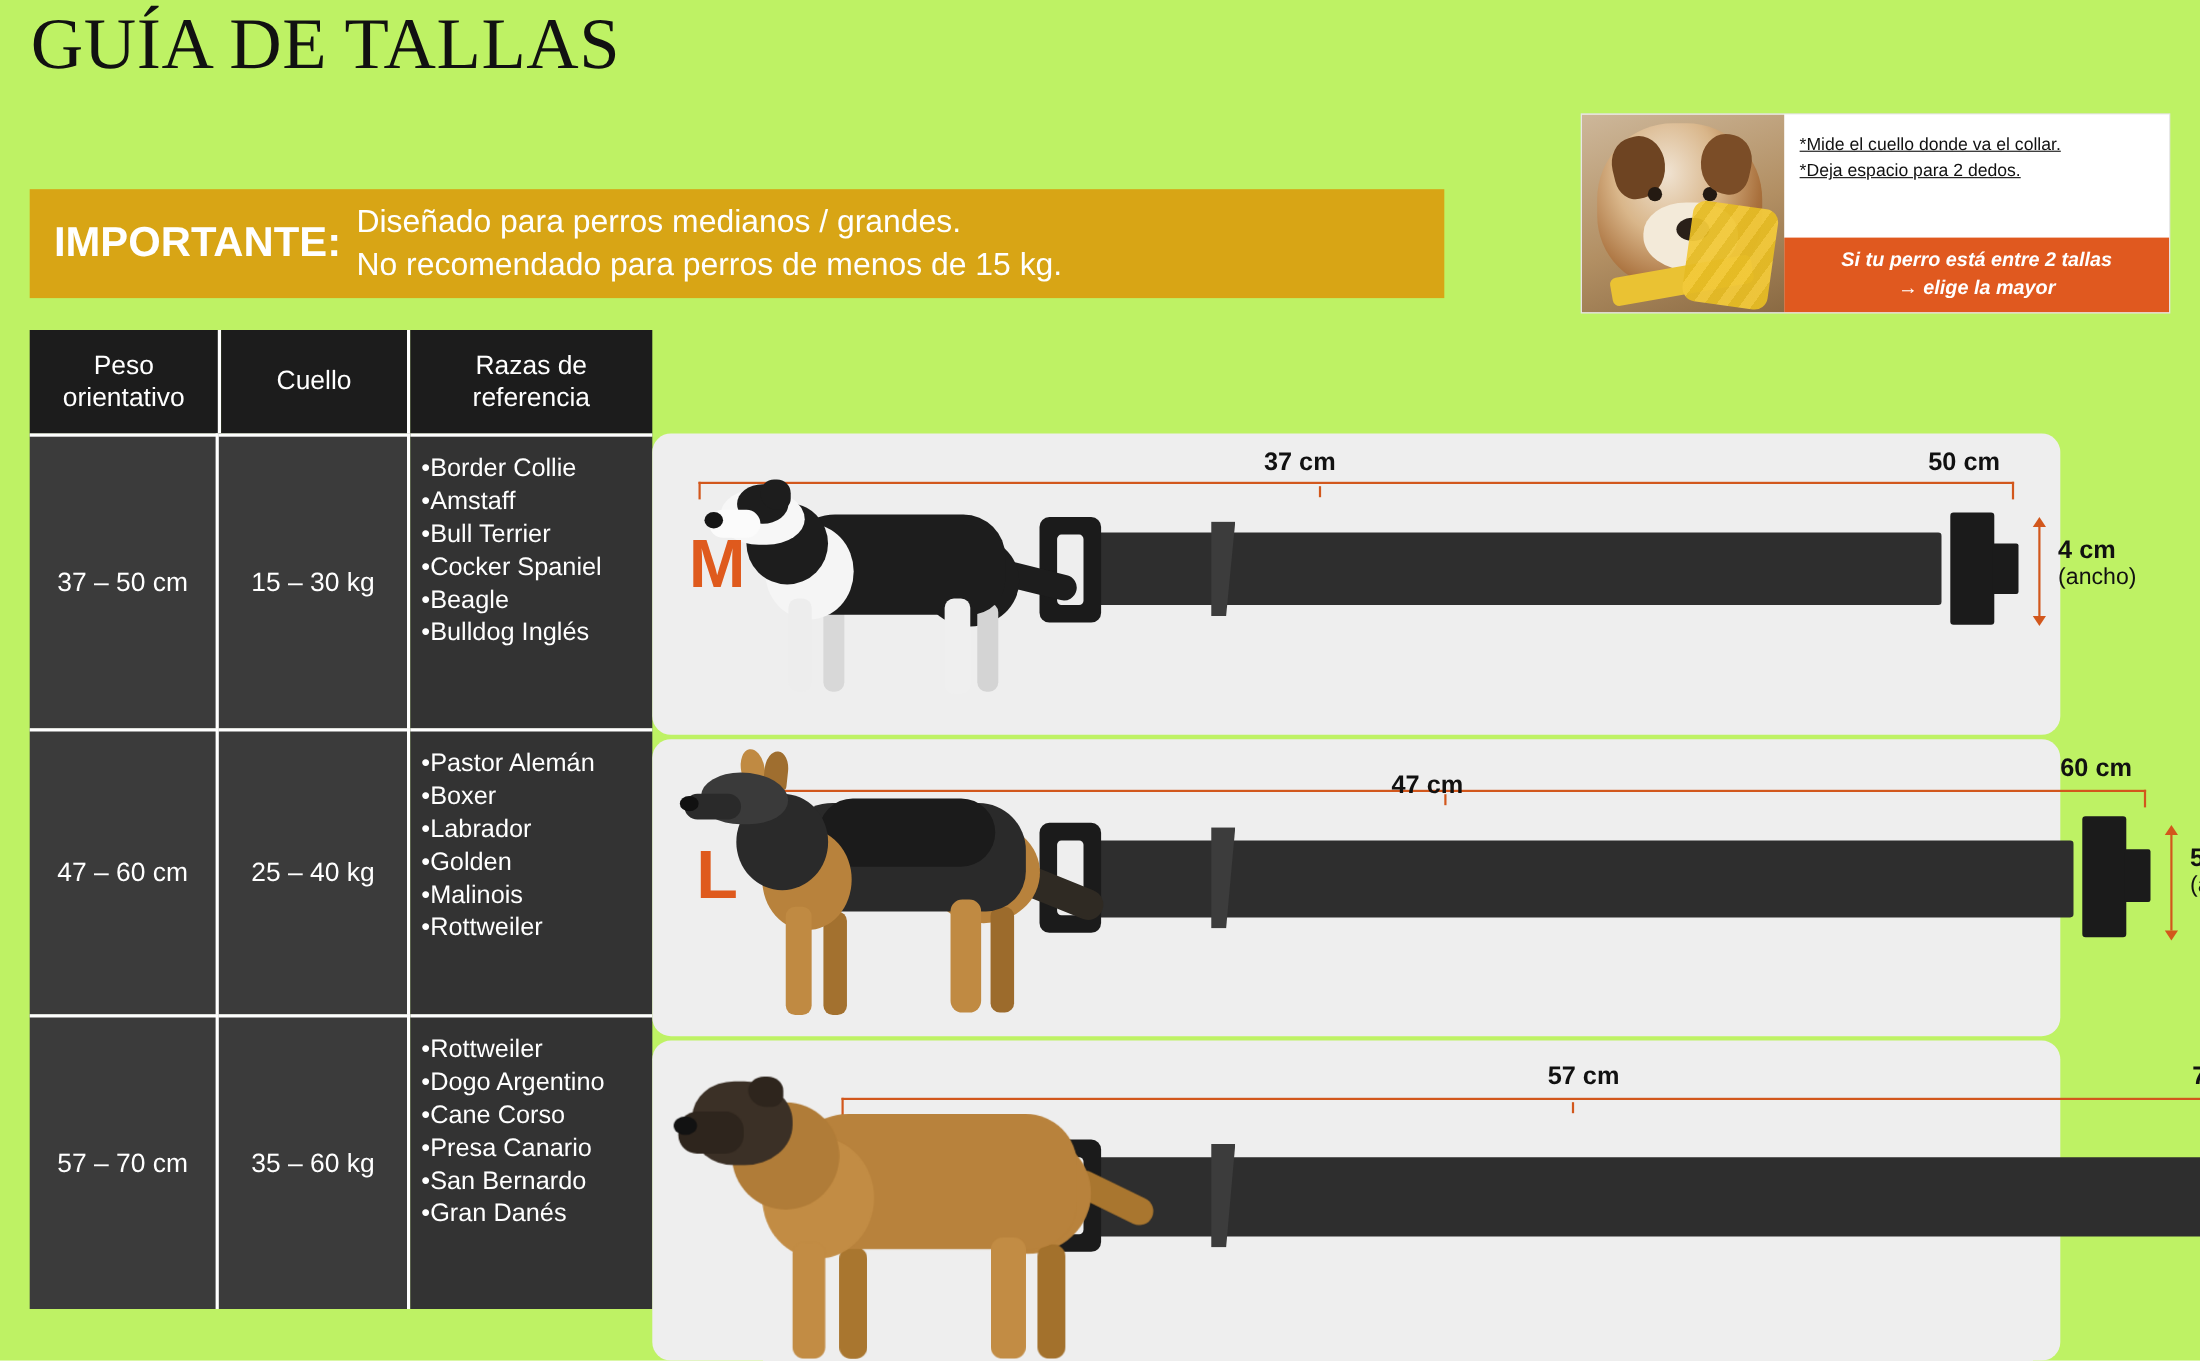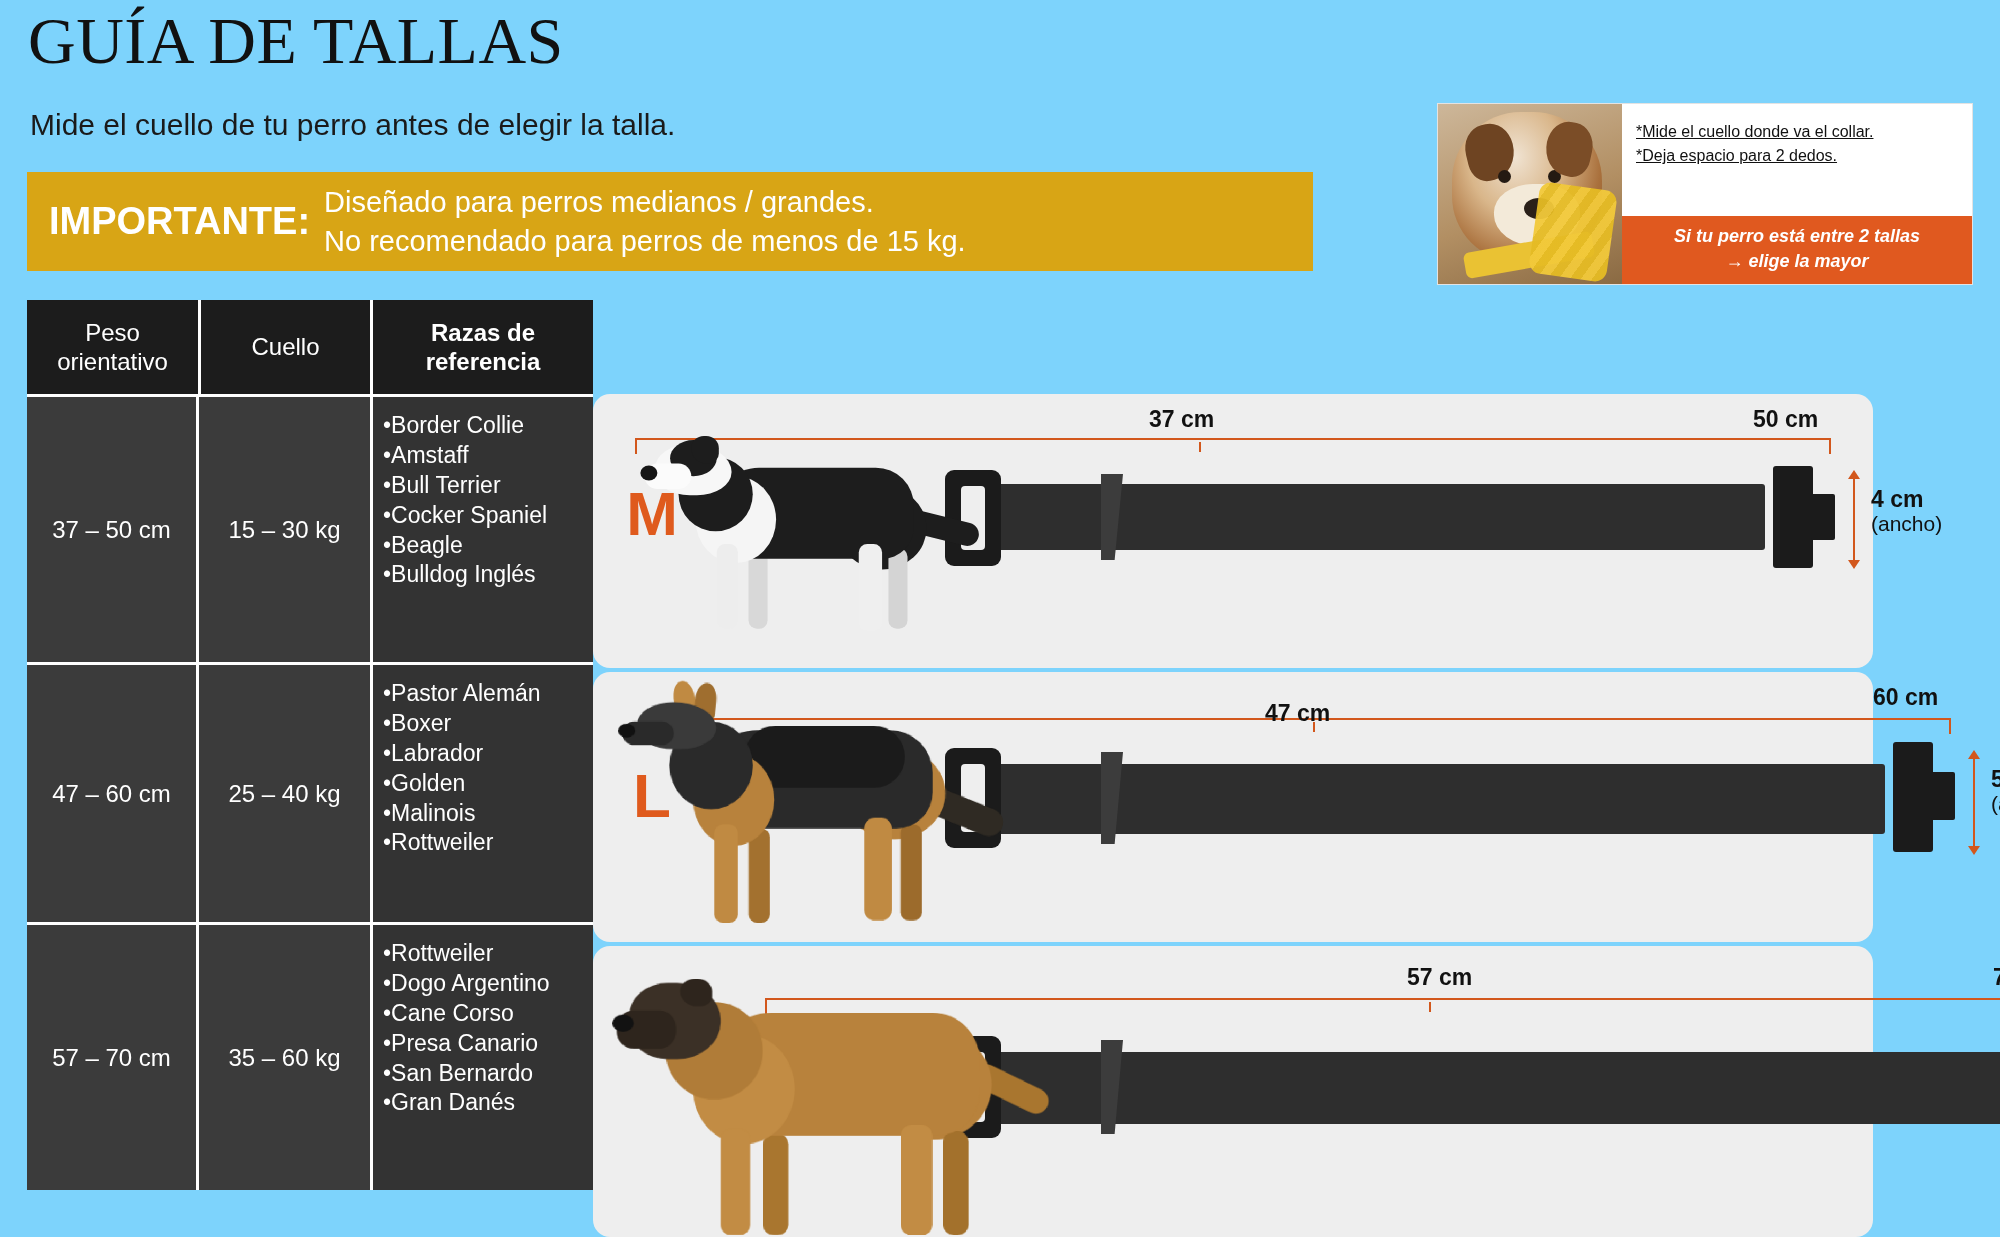--- a/index.html
+++ b/index.html
@@ -6,21 +6,21 @@
   html, body {
     margin: 0; padding: 0;
     background: #ffffff;
     font-family: "Liberation Sans", sans-serif;
   }
   .page {
     position: relative;
     width: 2000px;
     height: 1237px;
     overflow: hidden;
-    background: #7dd3fc;
+    background: #bef264;
   }
 
   
   .title {
     position: absolute;
     left: 28px; top: 8px;
     font-family: "Liberation Serif", serif;
     font-size: 66px;
     letter-spacing: 0.5px;
     color: #111111;
@@ -174,21 +174,21 @@
     font-size: 24px;
     text-align: center;
     padding: 18px 6px;
     height: 94px;
     display: flex;
     align-items: center;
     justify-content: center;
     line-height: 1.22;
     border-right: 3px solid #ffffff;
   }
-  .th:last-child { border-right: none; font-weight: bold; }
+  .th:last-child { border-right: none; }
   .c1 { width: 172px; }
   .c2 { width: 174px; }
   .c3 { width: 220px; }
 
   .tr { display: flex; }
   .td {
     background: #3b3b3b;
     color: #ffffff;
     font-size: 24px;
     display: flex;
@@ -352,21 +352,20 @@
   .mastiff .leg4  { left: 302px; top: 156px; width: 24px; height: 98px; border-radius: 10px; background:#a3712c; }
   .mastiff .hind  { left: 238px; top: 60px; width: 110px; height: 104px; border-radius: 50%; background:#b8823c; }
   .mastiff .tail  { left: 328px; top: 104px; width: 76px; height: 24px; border-radius: 12px; background:#a9762f; transform: rotate(26deg); }
 </style>
 </head>
 <body>
 
 <div class="page">
 
   <div class="title">GUÍA DE TALLAS</div>
-  <div class="subtitle">Mide el cuello de tu perro antes de elegir la talla.</div>
 
   <div class="important-banner">
     <div class="important-label">IMPORTANTE:</div>
     <div class="important-lines">
       <div>Diseñado para perros medianos / grandes.</div>
       <div>No recomendado para perros de menos de 15 kg.</div>
     </div>
   </div>
 
   <div class="info-card">

